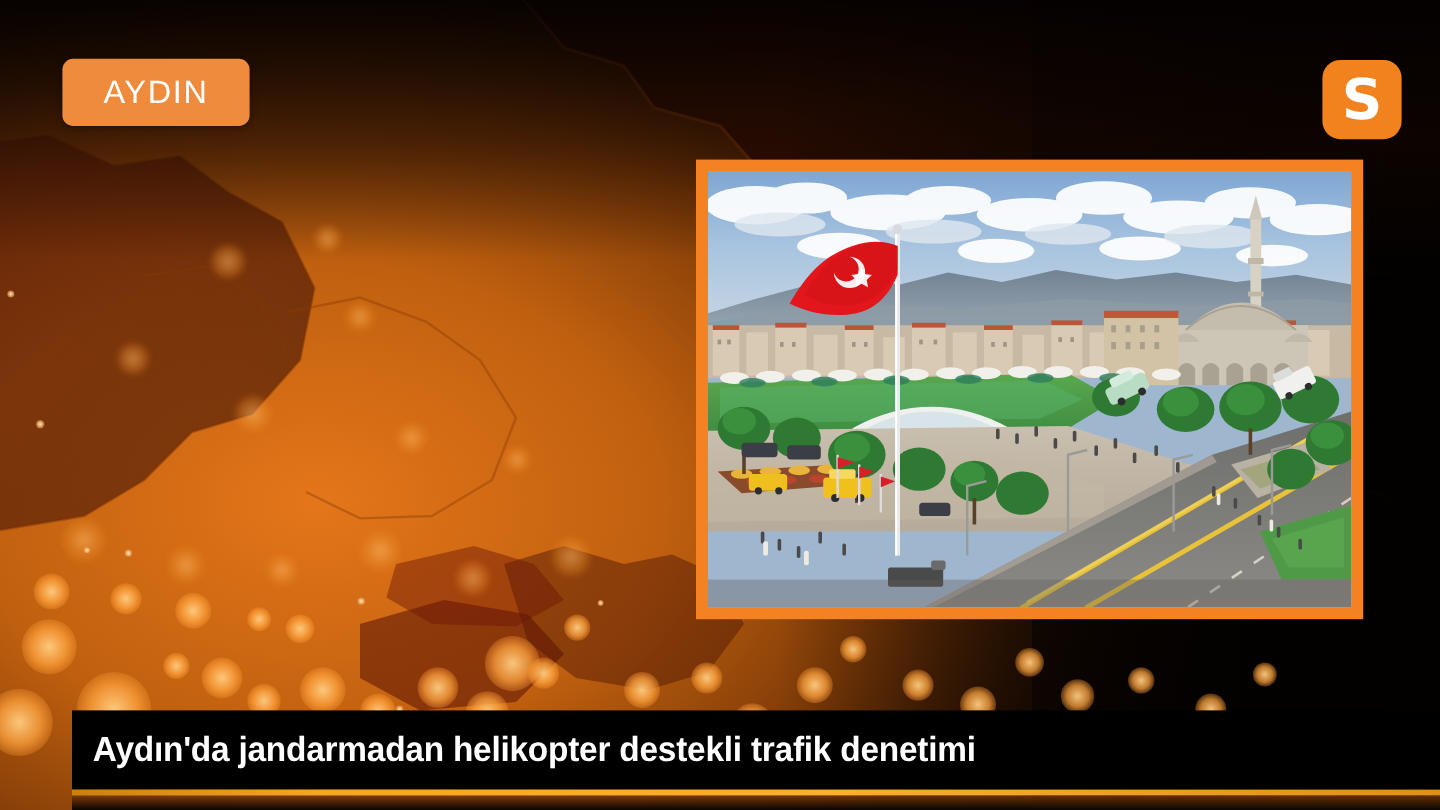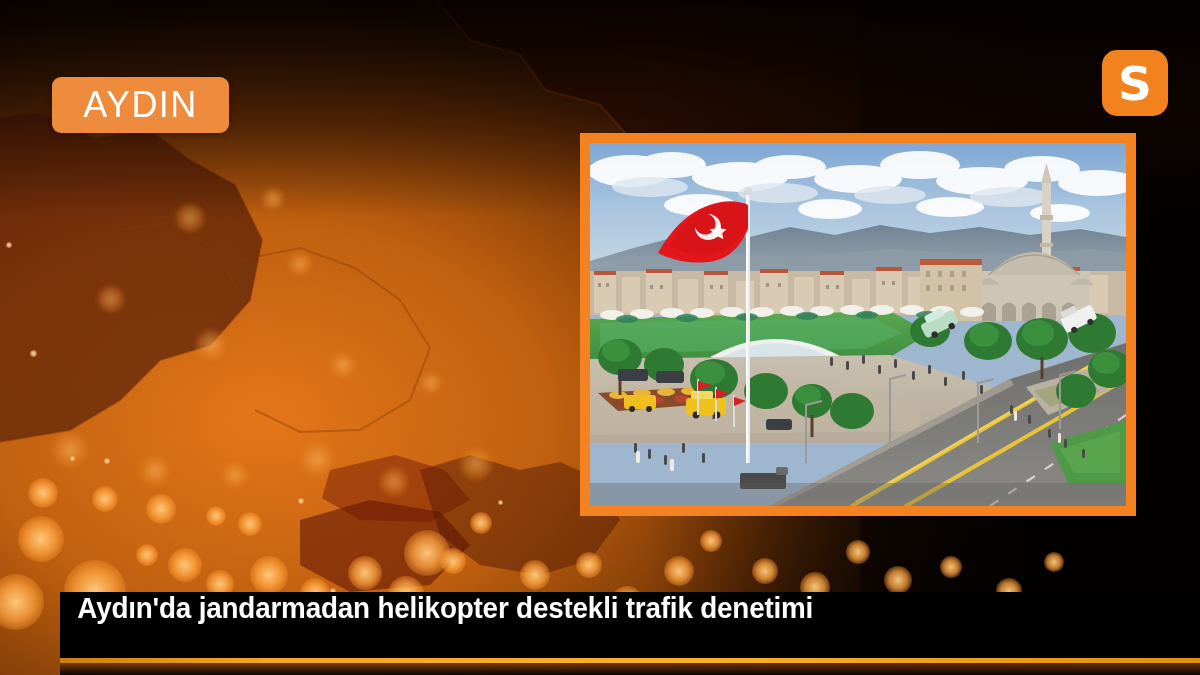--- a/index.html
+++ b/index.html
@@ -61,29 +61,29 @@
   }
   .bokeh.tiny {
     background: radial-gradient(circle at 50% 50%, rgba(255,235,200,0.98) 0%, rgba(255,190,110,0.6) 55%, rgba(255,160,60,0) 100%);
     filter: none;
   }
 
   
   .city-badge {
     position: absolute;
     left: 52px;
-    top: 77px;
-    width: 177px;
+    top: 49px;
+    width: 156px;
     height: 56px;
     border-radius: 9px;
     display: flex;
     align-items: center;
     justify-content: center;
     letter-spacing: 1.4px;
-    font-size: 36px;
+    font-size: 27px;
     color: #ffffff;
     box-shadow: 0 1px 6px rgba(0,0,0,0.35);
   }
 
   
   .brand-logo {
     position: absolute;
     right: 32px;
     top: 50px;
     width: 66px;
@@ -120,20 +120,21 @@
 
   
   .caption-bar {
     position: absolute;
     left: 60px;
     top: 592px;
     right: 0;
     height: 66px;
     background: #000000;
     display: flex;
+    align-items: center;
   }
   .caption-text {
     color: #ffffff;
     font-size: 29px;
     font-weight: bold;
     padding-left: 18px;
     letter-spacing: -0.2px;
     white-space: nowrap;
     font-family: "Liberation Sans", sans-serif;
     transform: scaleX(0.96);

